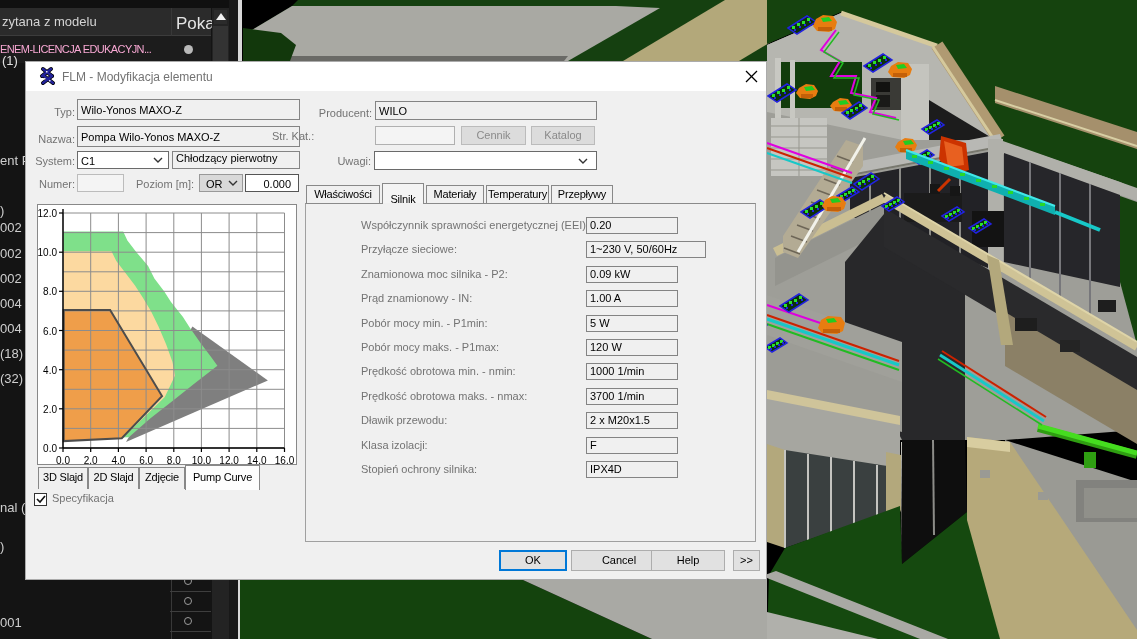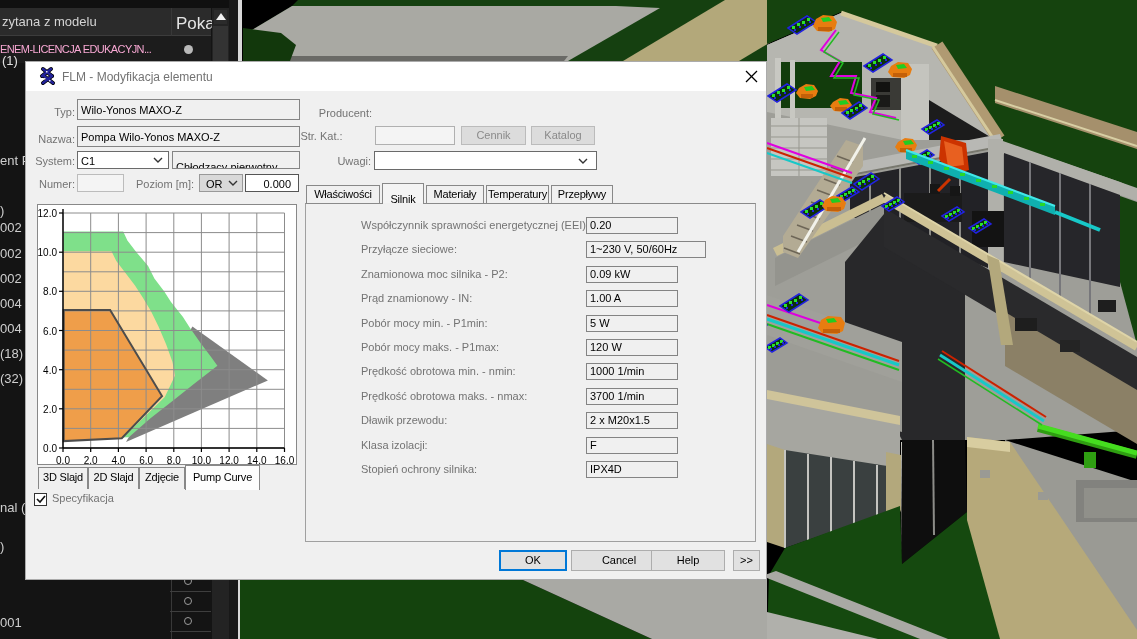--- a/index.html
+++ b/index.html
@@ -375,21 +375,21 @@
 <div class="lbl" style="left:0;width:49px;top:71px;text-align:right;">Nazwa:</div>
 <div class="lbl" style="left:0;width:49px;top:93px;text-align:right;">System:</div>
 <div class="lbl" style="left:0;width:49px;top:116px;text-align:right;">Numer:</div>
 <div class="lbl" style="left:90px;width:78px;top:116px;text-align:right;">Poziom [m]:</div>
 <div class="inp" style="left:51px;top:37px;width:223px;height:21px;padding-top:4px;">Wilo-Yonos MAXO-Z</div>
 <div class="inp" style="left:51px;top:64px;width:223px;height:21px;padding-top:4px;">Pompa Wilo-Yonos MAXO-Z</div>
 <div class="inpw" style="left:51px;top:89px;width:92px;height:18px;padding-top:3px;">C1</div>
 <svg class="abs" style="left:127px;top:95px;" width="10" height="6" viewBox="0 0 10 6">
       <polyline points="1,1 5,5 9,1" fill="none" stroke="#333" stroke-width="1.4"></polyline>
     </svg>
-<div class="inp" style="left:146px;top:89px;width:128px;height:18px;padding-top:9px;">Chłodzący pierwotny</div>
+<div class="inp" style="left:146px;top:89px;width:128px;height:18px;padding-top:0;">Chłodzący pierwotny</div>
 <div class="inp" style="left:51px;top:112px;width:47px;height:18px;border-color:#bcbcbc;background:#f4f4f4;"></div>
 <div class="abs" style="left:173px;top:112px;width:44px;height:18px;background:#d9d9d9;border:1px solid #999;font-size:11px;padding:3px 0 0 6px;">OR</div>
 <svg class="abs" style="left:202px;top:118px;" width="10" height="6" viewBox="0 0 10 6">
       <polyline points="1,1 5,5 9,1" fill="none" stroke="#333" stroke-width="1.4"></polyline>
     </svg>
 <div class="inpw" style="left:219px;top:112px;width:54px;height:18px;text-align:right;padding:3px 7px 0 3px;border-color:#555;">0.000</div>
 <div class="abs" style="left:11px;top:142px;width:260px;height:261px;background:#fff;border:1px solid #888;">
       <svg width="258" height="259" viewBox="0 0 258 259" style="position:absolute;left:0;top:0;">
 <polygon points="154.4,121.6 229.9,175.4 88.0,237.1" fill="#7f7f7f"></polygon>
 <polygon points="25.0,26.6 85.2,26.6 89.4,35.4 98.4,47.2 110.1,60.9 116.4,73.6 126.1,86.3 133.0,97.1 144.8,111.8 151.7,122.6 162.7,138.2 173.1,151.9 179.4,160.8 156.5,178.4 135.8,195.0 112.2,213.6 90.8,232.2 25.0,234.2" fill="#7fe08a"></polygon>
@@ -457,21 +457,22 @@
 <div class="tab" style="left:12px;top:405px;width:50px;height:22px;padding-top:3px;">3D Slajd</div>
 <div class="tab" style="left:62px;top:405px;width:51px;height:22px;padding-top:3px;">2D Slajd</div>
 <div class="tab" style="left:113px;top:405px;width:46px;height:22px;padding-top:3px;">Zdjęcie</div>
 <div class="tab" style="left:159px;top:403px;width:75px;height:25px;padding-top:5px;background:#fdfdfd;">Pump Curve</div>
 <div class="abs" style="left:8px;top:431px;width:13px;height:13px;background:#fff;border:1px solid #333;"></div>
 <svg class="abs" style="left:10px;top:433px;" width="10" height="9" viewBox="0 0 10 9">
       <polyline points="1,4 4,7 9,1" fill="none" stroke="#111" stroke-width="1.6"></polyline>
     </svg>
 <div class="lbl" style="left:26px;top:430px;">Specyfikacja</div>
 <div class="lbl" style="left:246px;width:100px;top:45px;text-align:right;">Producent:</div>
-<div class="lbl" style="left:246px;width:99px;top:68px;text-align:center;">Str. Kat.:</div>
+<div class="inp" style="left:349px;top:39px;width:222px;height:19px;padding-top:3px;">WILO</div>
+<div class="lbl" style="left:246px;width:99px;top:68px;text-align:left;">Str. Kat.:</div>
 <div class="abs" style="left:349px;top:64px;width:80px;height:19px;background:#f4f4f4;border:1px solid #b0b0b0;"></div>
 <div class="btn" style="left:435px;top:64px;width:65px;height:19px;background:#dcdcdc;border-color:#bbb;color:#8a8a8a;padding-top:2px;">Cennik</div>
 <div class="btn" style="left:505px;top:64px;width:64px;height:19px;background:#dcdcdc;border-color:#bbb;color:#8a8a8a;padding-top:2px;">Katalog</div>
 <div class="lbl" style="left:246px;width:99px;top:93px;text-align:right;">Uwagi:</div>
 <div class="inpw" style="left:348px;top:89px;width:223px;height:19px;"></div>
 <svg class="abs" style="left:552px;top:96px;" width="10" height="6" viewBox="0 0 10 6">
       <polyline points="1,1 5,5 9,1" fill="none" stroke="#333" stroke-width="1.4"></polyline>
     </svg>
 <div class="tab" style="left:280px;top:123px;width:74px;height:18px;padding-top:2px;">Właściwości</div>
 <div class="tab" style="left:400px;top:123px;width:58px;height:18px;padding-top:2px;">Materiały</div>

